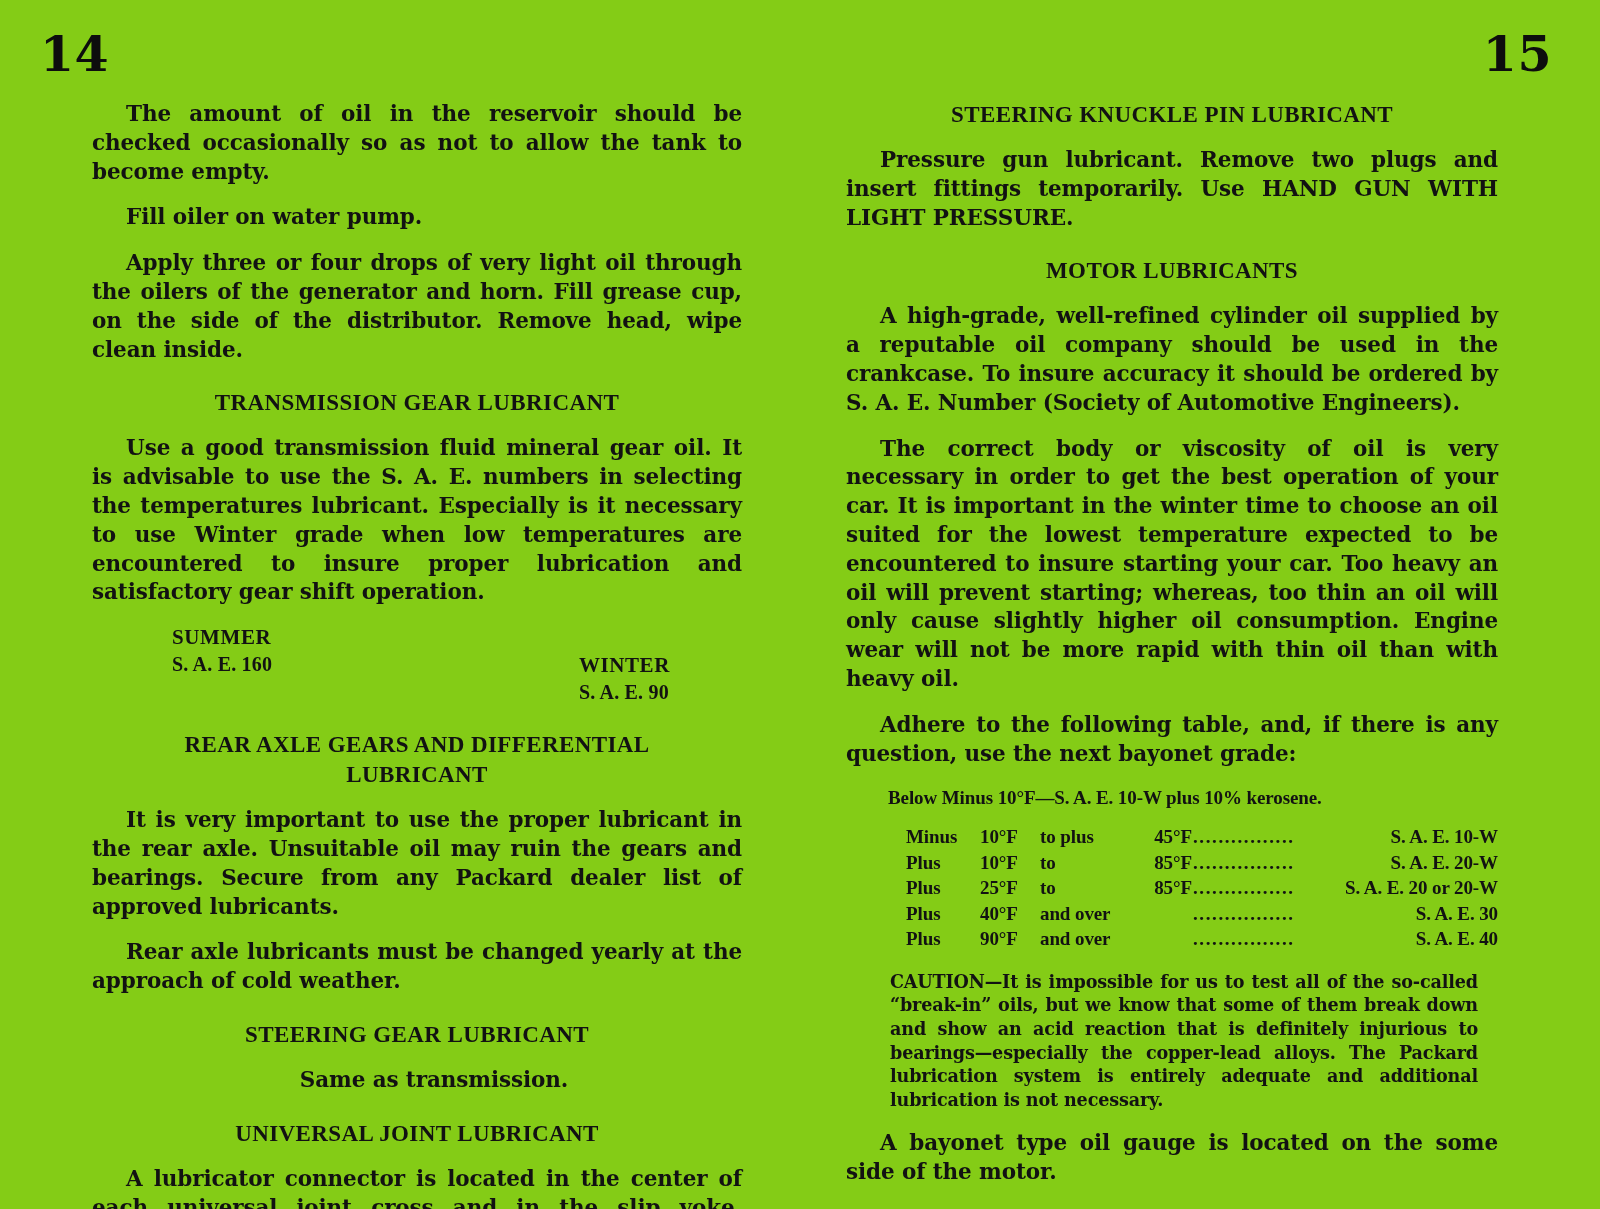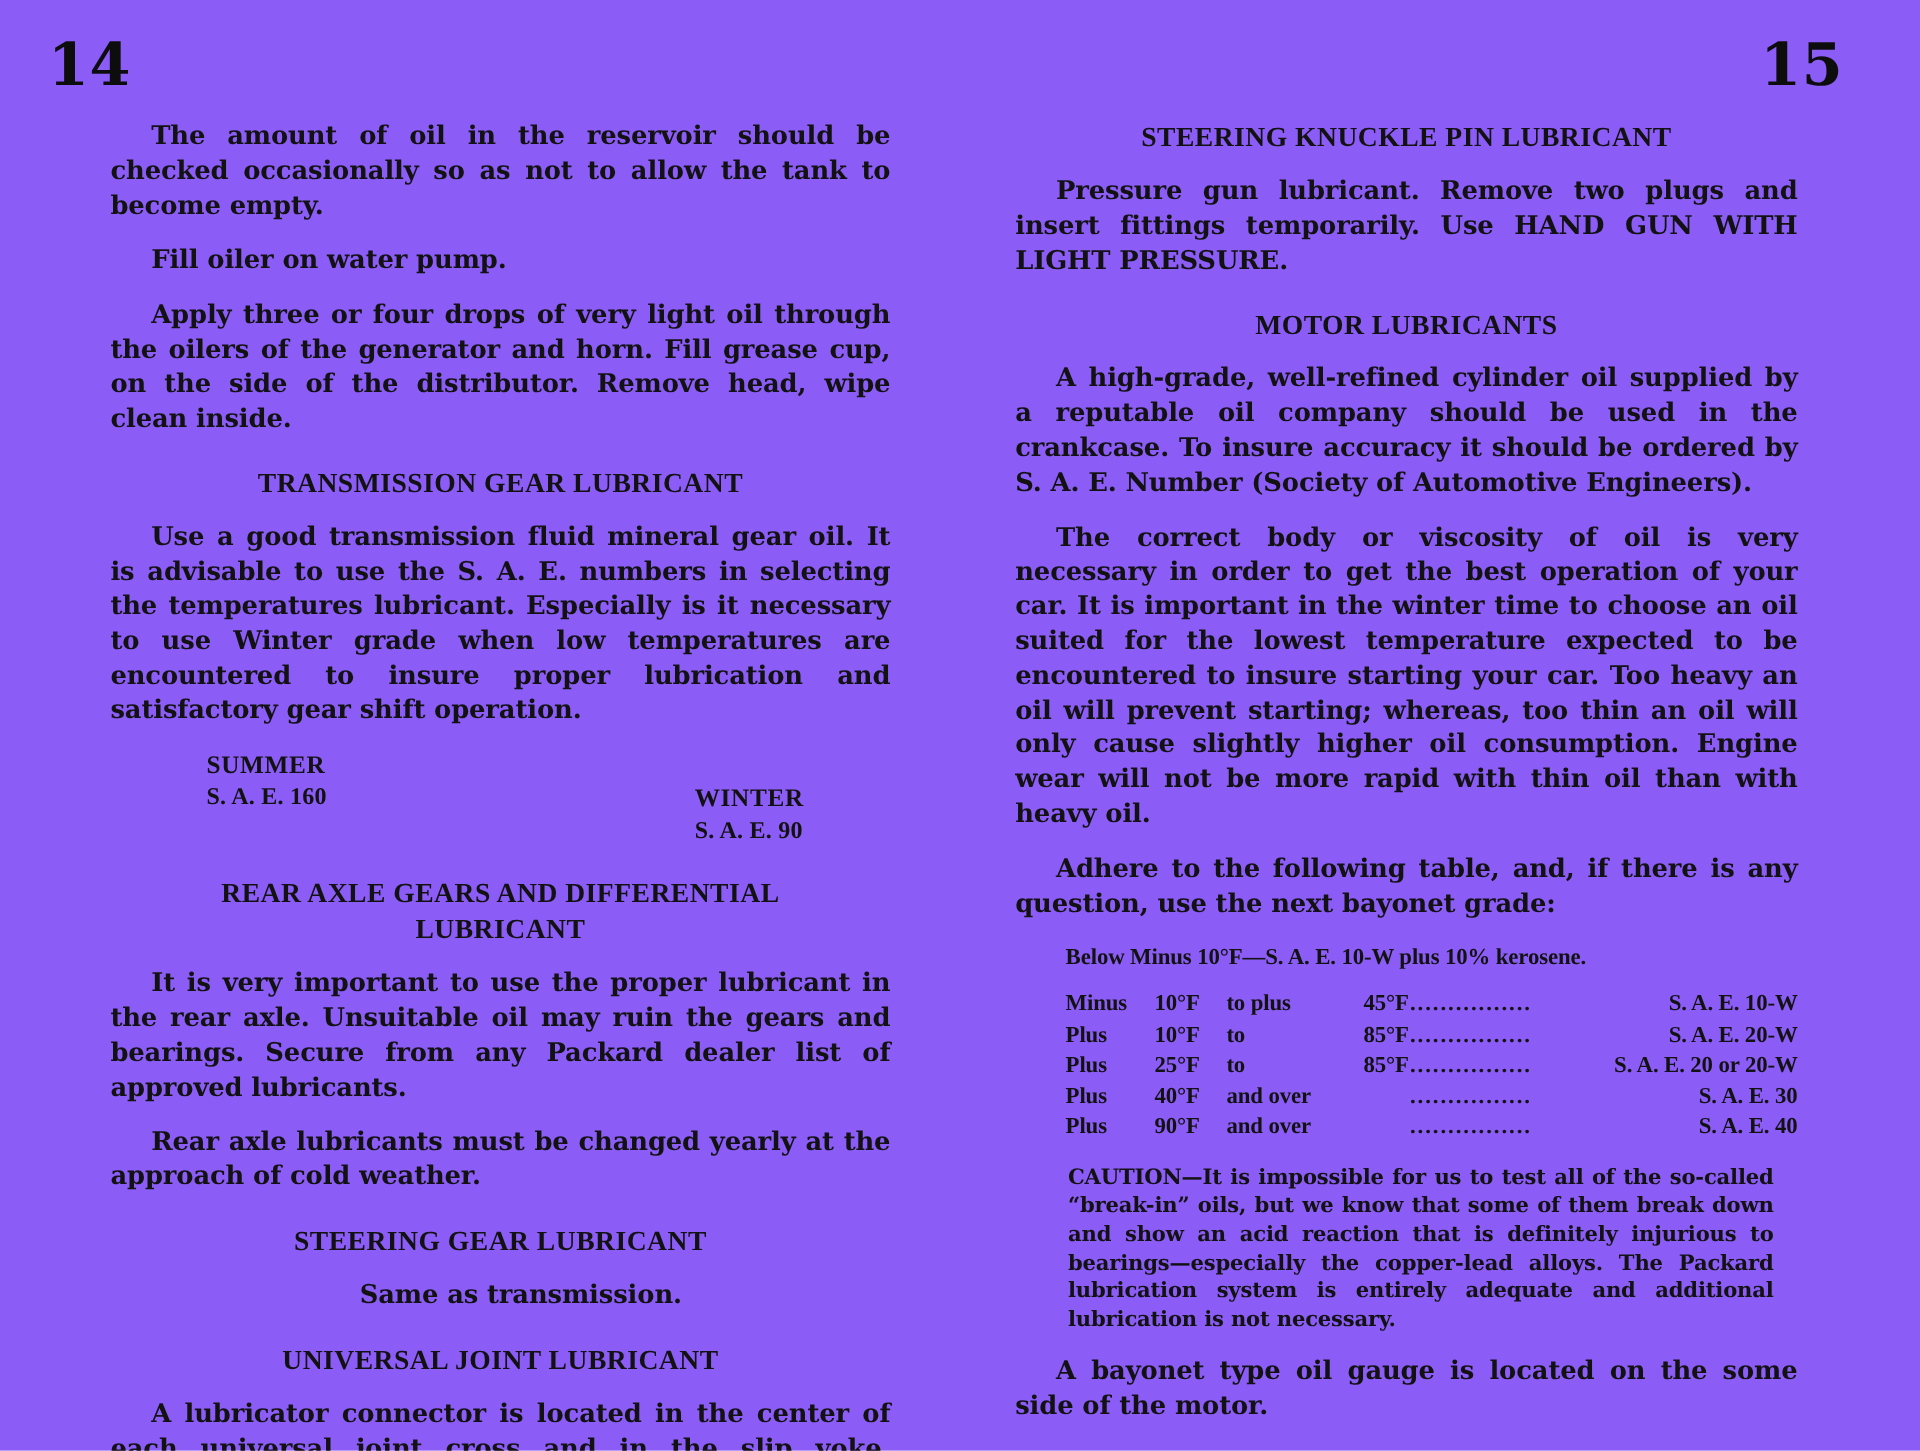--- a/index.html
+++ b/index.html
@@ -13,36 +13,36 @@
     height: 1209px;
     position: relative;
     font-family: "Liberation Serif", "DejaVu Serif", serif;
     color: #121212;
     overflow: hidden;
   }
 
   .page {
     position: absolute;
     inset: 0;
-    background: #8b5cf6;
+    background: #84cc16;
   }
 
   
   .folio {
     position: absolute;
     top: 30px;
     font-family: "DejaVu Serif", "Liberation Serif", serif;
     font-weight: 700;
     font-size: 49px;
     line-height: 1;
     letter-spacing: 0.5px;
     color: #0d0d0d;
   }
   .folio-left  { left: 40px; }
-  .folio-right { right: 64px; }
+  .folio-right { right: 48px; }
 
   
   .columns {
     position: absolute;
     top: 100px;
     left: 0;
     right: 0;
     display: flex;
     justify-content: flex-start;
   }
@@ -119,20 +119,21 @@
   .sae-note {
     margin-bottom: 13px;
     white-space: nowrap;
   }
   .sae-rows { display: block; }
   .sae-row {
     display: flex;
     align-items: baseline;
     white-space: nowrap;
     line-height: 25.5px;
+    margin-left: 18px;
   }
   .sae-c1 { width: 74px; flex: 0 0 74px; }
   .sae-c2 { width: 60px; flex: 0 0 60px; }
   .sae-c3 { width: 44px; flex: 0 0 44px; }
   .sae-c4 { width: 74px; flex: 0 0 74px; text-align: right; }
   .sae-lead {
     flex: 1 1 auto;
     overflow: hidden;
     letter-spacing: 1.6px;
     padding: 0 1px;

